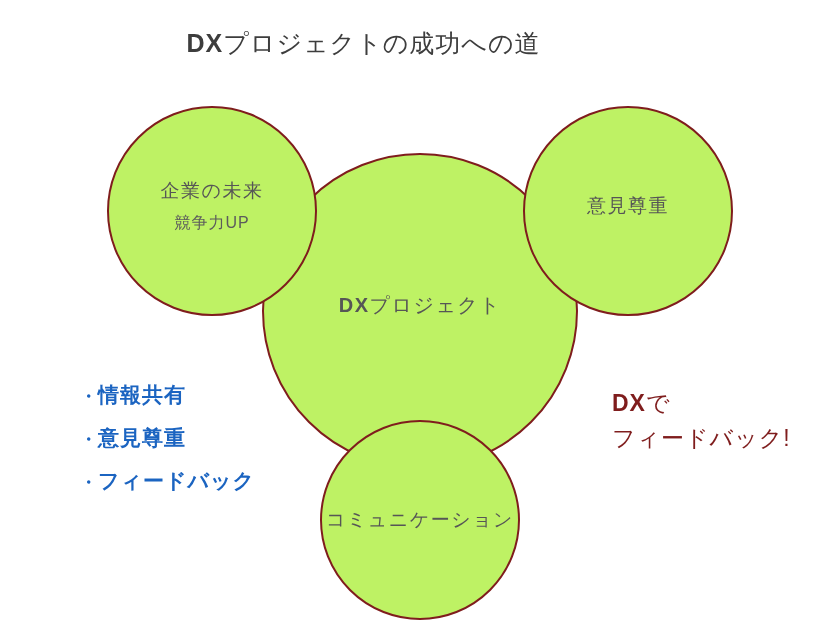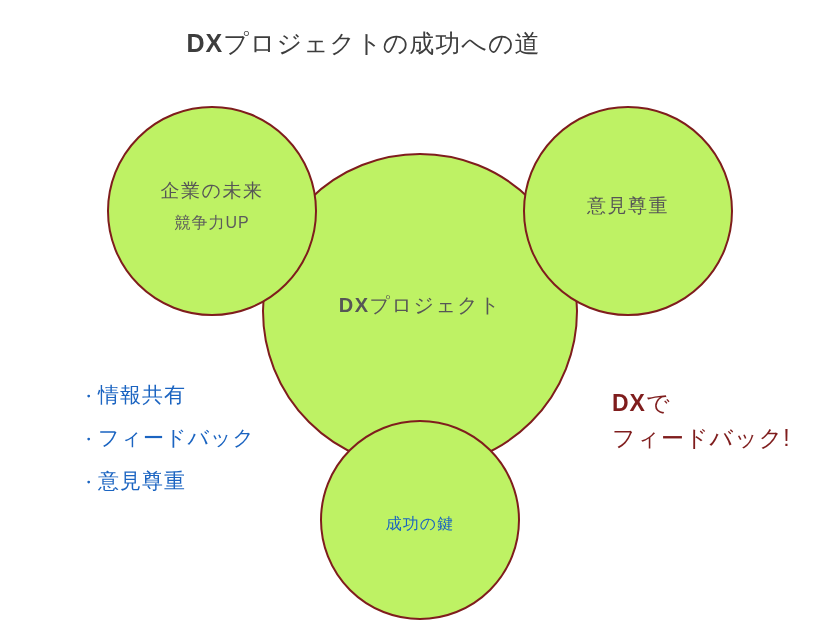--- a/index.html
+++ b/index.html
@@ -80,20 +80,21 @@
     left: 80px;
     top: 374px;
     list-style: none;
     font-size: 21px;
     letter-spacing: 1px;
     color: #1b64c1;
   }
   .left-list li {
     line-height: 41px;
     white-space: nowrap;
+    font-weight: bold;
   }
   .left-list .bullet { font-size: 17px; }
 
   .right-note {
     position: absolute;
     left: 612px;
     top: 386px;
     font-size: 23px;
     letter-spacing: 1px;
     line-height: 35px;
@@ -118,26 +119,26 @@
 </div>
 
 <div class="circle circle-right">
   <div class="circle-inner">
     <div class="circle-label">意見尊重</div>
   </div>
 </div>
 
 <div class="circle circle-bottom">
   <div class="circle-inner">
-    <div class="circle-sublabel sub-blue">成功の鍵</div>
+    <div class="circle-label">コミュニケーション</div>
   </div>
 </div>
 
 <ul class="left-list">
   <li><span class="bullet">・</span><span>情報共有</span></li>
+  <li><span class="bullet">・</span><span>意見尊重</span></li>
   <li><span class="bullet">・</span><span>フィードバック</span></li>
-  <li><span class="bullet">・</span><span>意見尊重</span></li>
 </ul>
 
 <div class="right-note">
   <div><span class="bold">DX</span><span>で</span></div>
   <div>フィードバック!</div>
 </div>
 
 </body></html>

